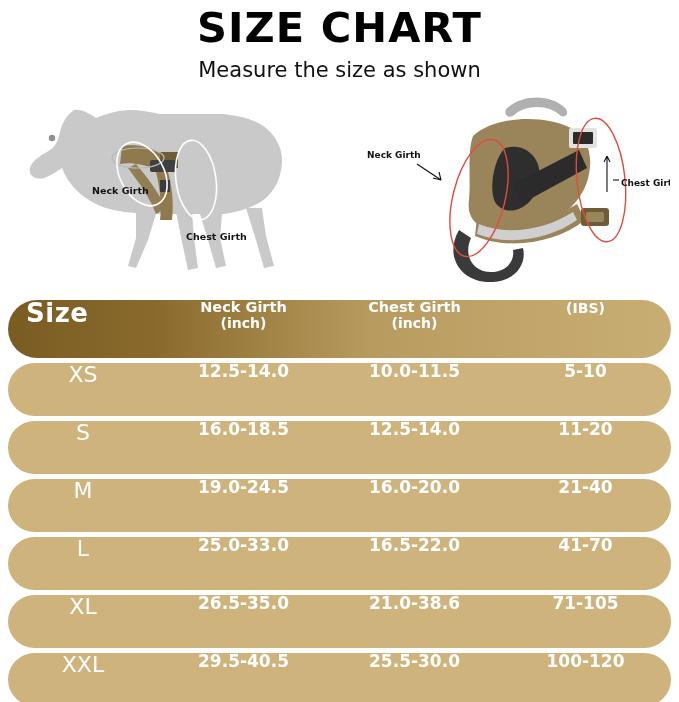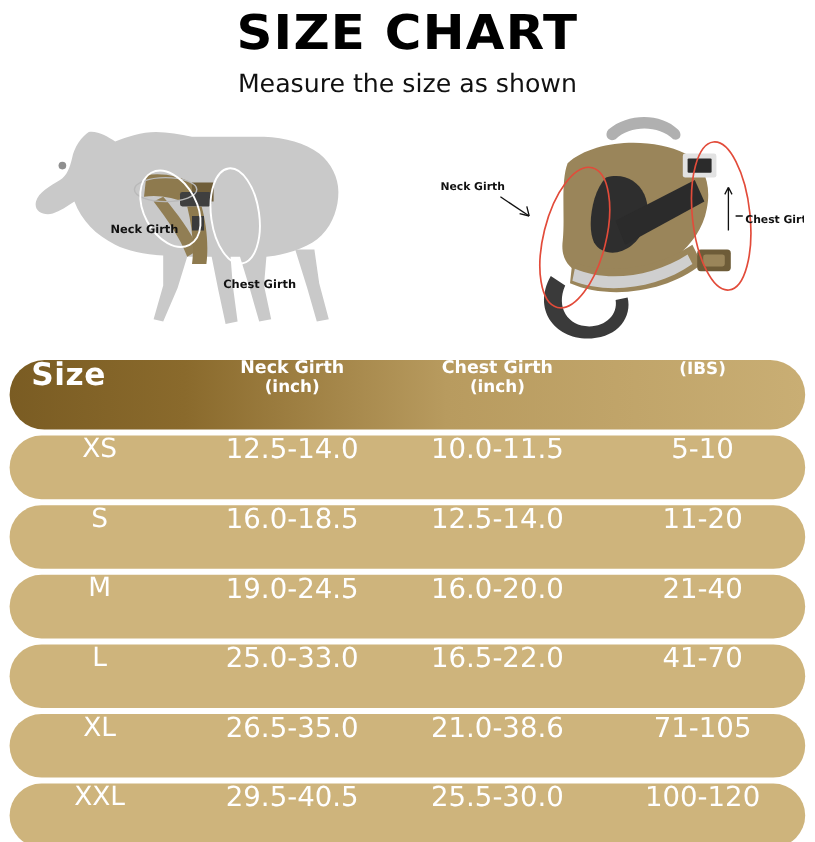--- a/index.html
+++ b/index.html
@@ -108,22 +108,22 @@
     font-size: 14px;
     font-weight: 700;
     display: block;
     margin-top: 1px;
   }
   .row .c-size.body-size {
     font-size: 22px;
     font-weight: 400;
   }
   .val {
-    font-size: 23px;
-    font-weight: 400;
+    font-size: 17px;
+    font-weight: 700;
   }
 </style>
 </head>
 <body>
 
 <div class="header">
   <div class="title">SIZE CHART</div>
   <div class="subtitle">Measure the size as shown</div>
 </div>
 

